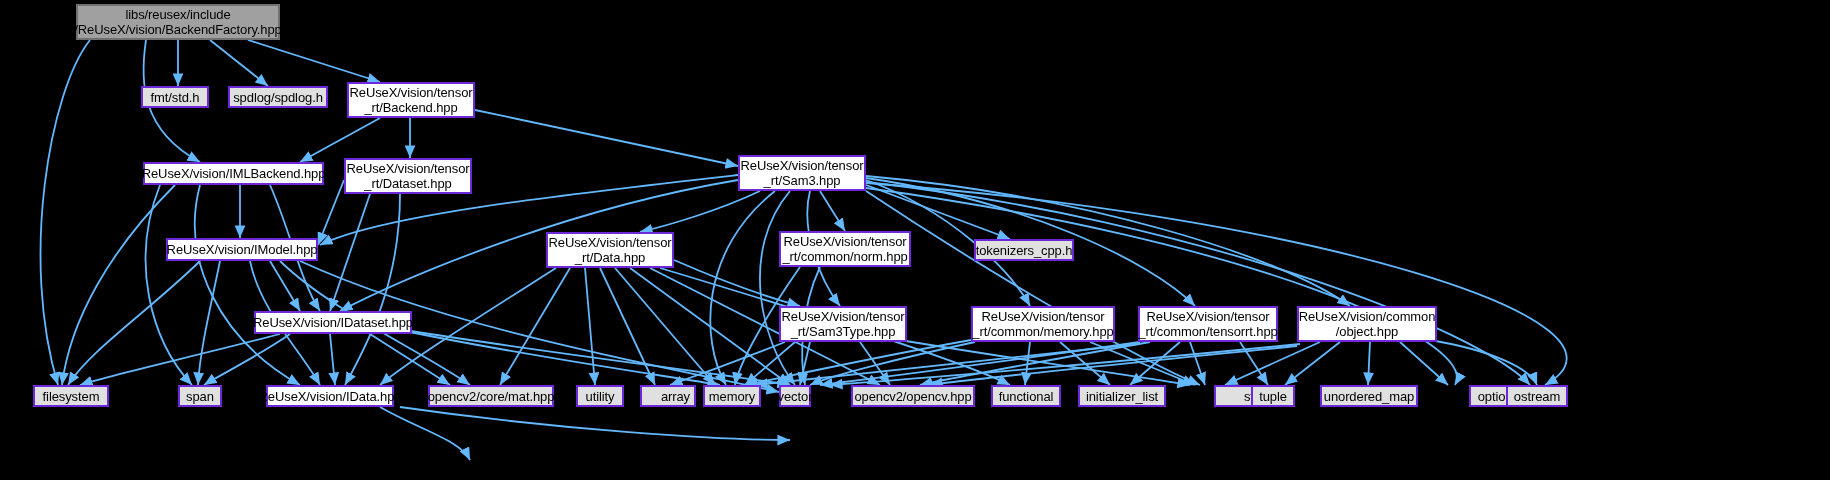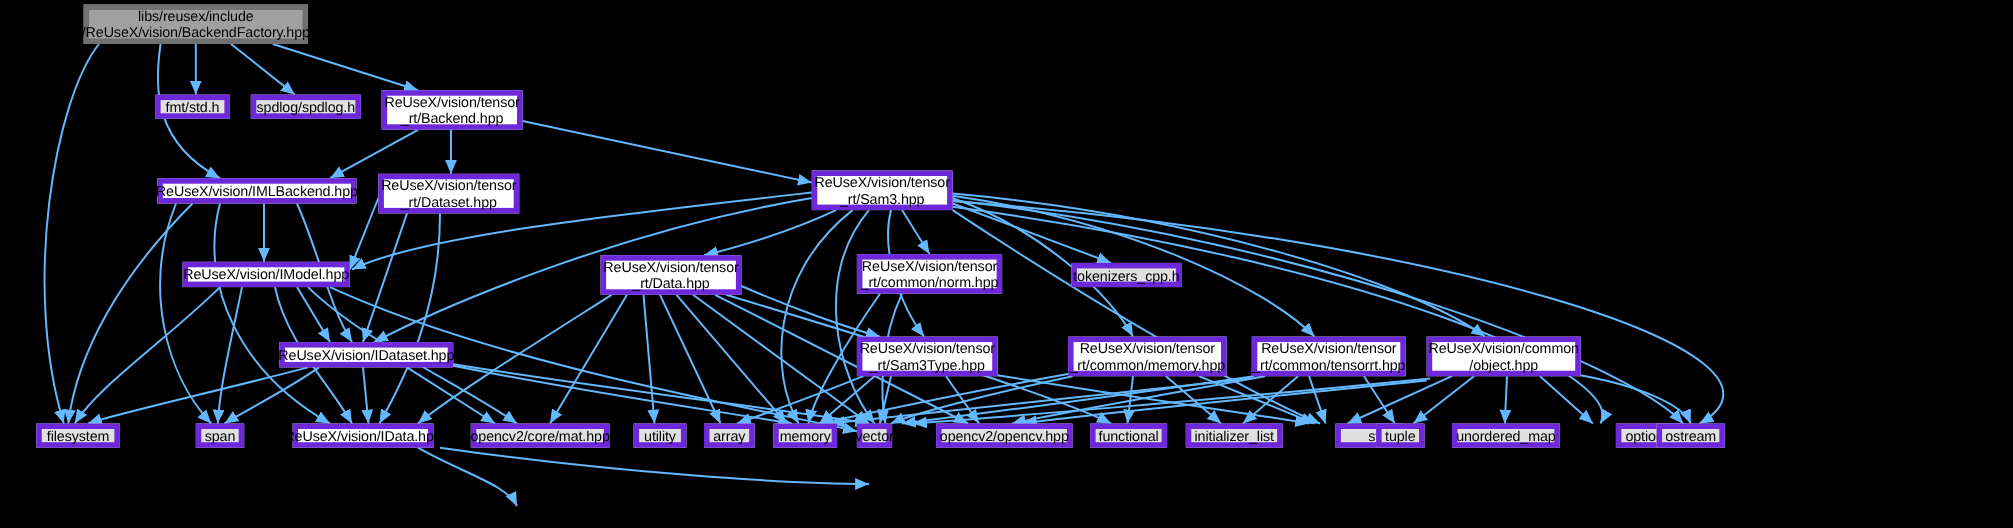--- a/index.html
+++ b/index.html
@@ -22,21 +22,21 @@
     height: 480px;
     pointer-events: none;
   }
   .node {
     position: absolute;
     box-sizing: border-box;
     display: flex;
     align-items: center;
     justify-content: center;
     text-align: center;
-    border: 5px solid #6d28d9;
+    border: 2px solid #6d28d9;
     color: #000000;
     font-size: 13px;
     line-height: 15px;
     letter-spacing: -0.1px;
     white-space: pre-line;
     padding: 0 4px;
     z-index: 5;
   }
   .node.fill-white  { background: #ffffff; }
   .node.fill-grey   { background: #e0e0e0; }
@@ -160,21 +160,21 @@
 _rt/common/memory.hpp</span></div>
       <div class="node fill-white" style="left: 1138px; top: 306px; width: 140px; height: 36px;"><span class="node-label">ReUseX/vision/tensor
 _rt/common/tensorrt.hpp</span></div>
       <div class="node fill-white" style="left: 1297px; top: 306px; width: 140px; height: 36px;"><span class="node-label">ReUseX/vision/common
 /object.hpp</span></div>
       <div class="node fill-grey" style="left: 33px; top: 385px; width: 76px; height: 22px;"><span class="node-label">filesystem</span></div>
       <div class="node fill-grey" style="left: 178px; top: 385px; width: 44px; height: 22px;"><span class="node-label">span</span></div>
       <div class="node fill-white" style="left: 266px; top: 385px; width: 128px; height: 22px;"><span class="node-label">ReUseX/vision/IData.hpp</span></div>
       <div class="node fill-grey" style="left: 428px; top: 385px; width: 126px; height: 22px;"><span class="node-label">opencv2/core/mat.hpp</span></div>
       <div class="node fill-grey" style="left: 576px; top: 385px; width: 48px; height: 22px;"><span class="node-label">utility</span></div>
-      <div class="node fill-grey" style="left: 640px; top: 385px; width: 46px; height: 22px;"><span class="node-label">array</span></div>
+      <div class="node fill-grey" style="left: 640px; top: 385px; width: 56px; height: 22px; justify-content: flex-end;"><span class="node-label">array</span></div>
       <div class="node fill-grey" style="left: 703px; top: 385px; width: 58px; height: 22px;"><span class="node-label">memory</span></div>
       <div class="node fill-grey" style="left: 779px; top: 385px; width: 32px; height: 22px; justify-content: center;"><span class="node-label">vector</span></div>
       <div class="node fill-grey" style="left: 851px; top: 385px; width: 124px; height: 22px;"><span class="node-label">opencv2/opencv.hpp</span></div>
       <div class="node fill-grey" style="left: 991px; top: 385px; width: 70px; height: 22px;"><span class="node-label">functional</span></div>
       <div class="node fill-grey" style="left: 1078px; top: 385px; width: 88px; height: 22px;"><span class="node-label">initializer_list</span></div>
       <div class="node fill-grey" style="left: 1214px; top: 385px; width: 62px; height: 22px; padding-left: 33px;"><span class="node-label">string</span></div>
       <div class="node fill-grey" style="left: 1251px; top: 385px; width: 44px; height: 22px;"><span class="node-label">tuple</span></div>
       <div class="node fill-grey" style="left: 1320px; top: 385px; width: 98px; height: 22px;"><span class="node-label">unordered_map</span></div>
       <div class="node fill-grey" style="left: 1429px; top: 385px; width: 62px; height: 22px; margin-left: 40px;"><span class="node-label">optional</span></div>
       <div class="node fill-grey" style="left: 1506px; top: 385px; width: 62px; height: 22px;"><span class="node-label">ostream</span></div>

